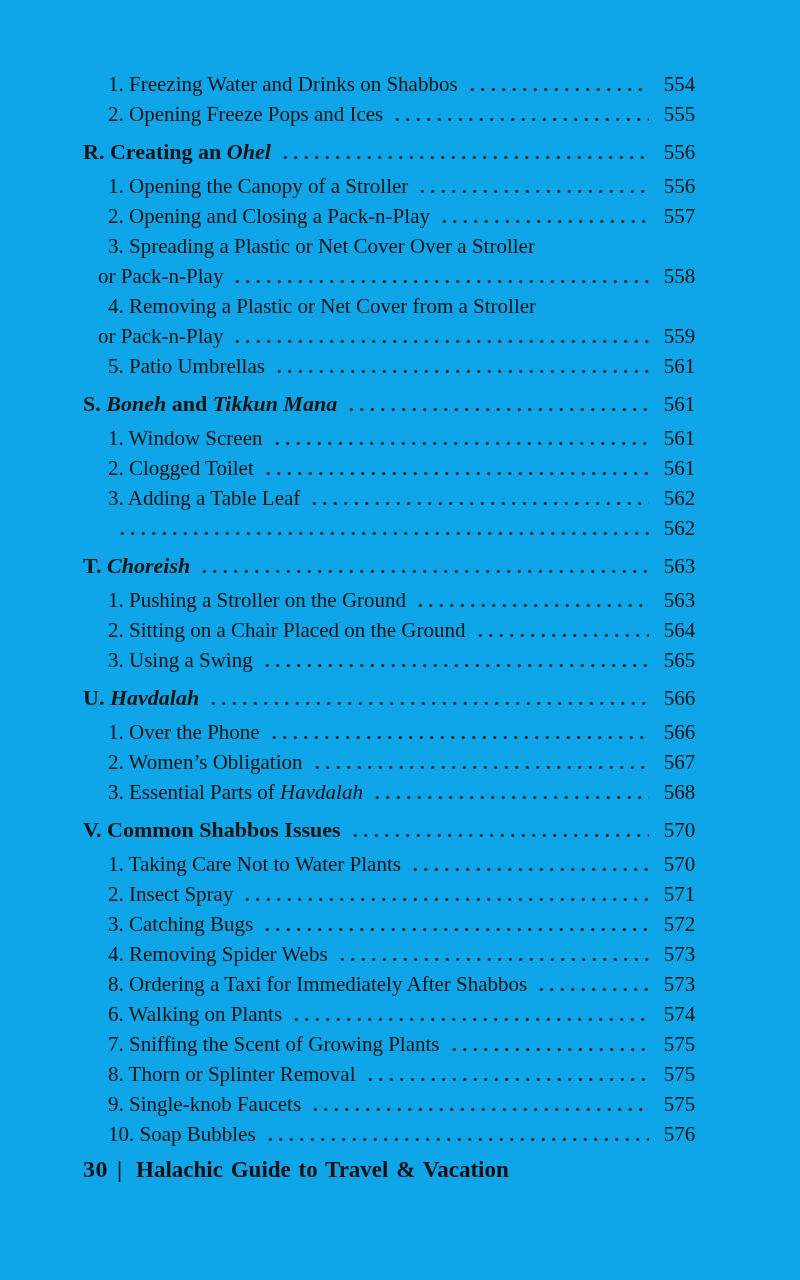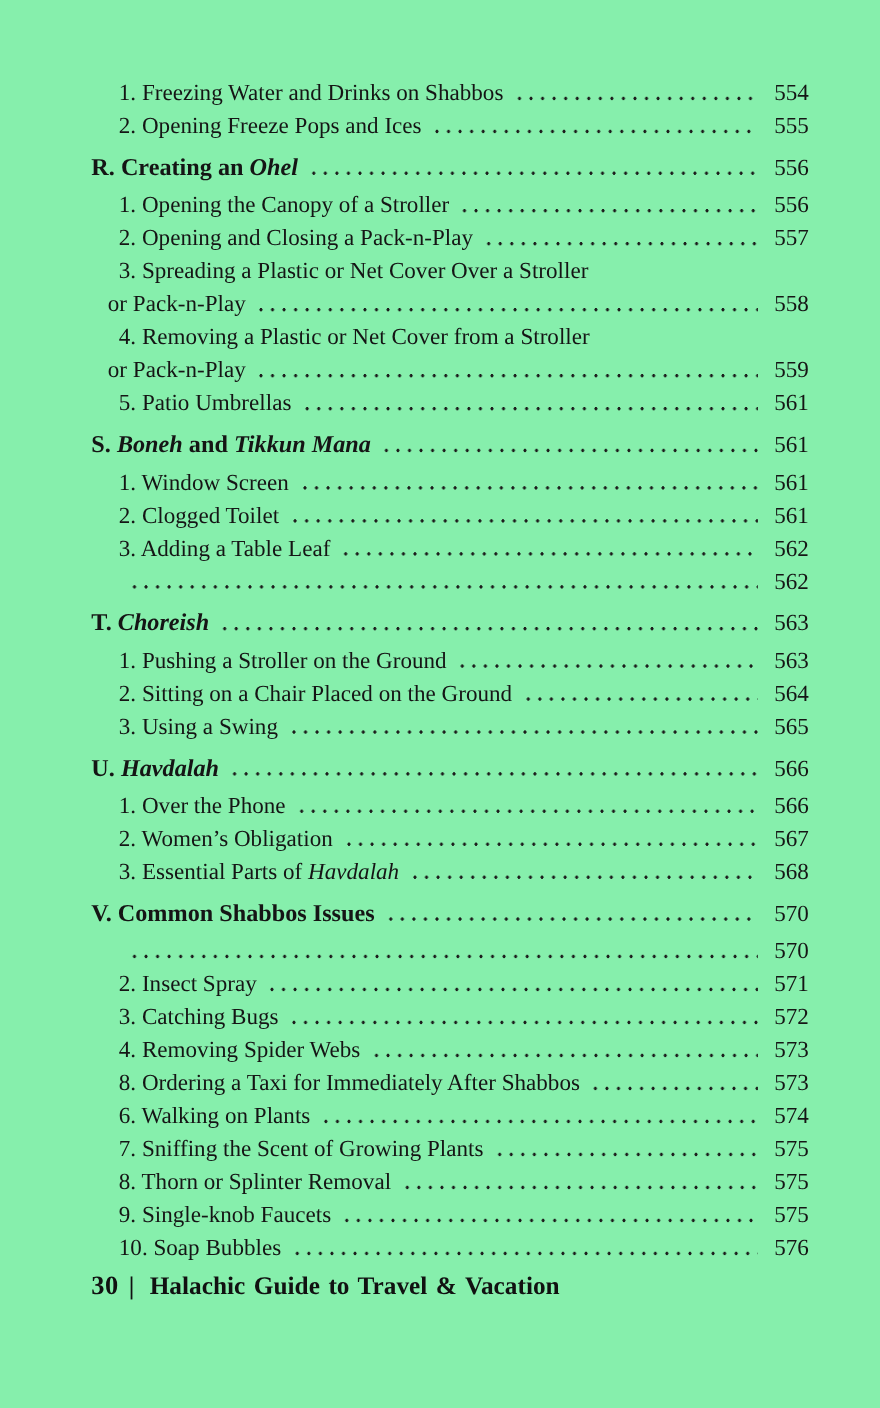--- a/index.html
+++ b/index.html
@@ -5,23 +5,23 @@
   * { margin: 0; padding: 0; box-sizing: border-box; }
   html, body {
     width: 800px; height: 1280px;
     background: #ffffff;
     overflow: hidden;
     font-family: "Liberation Serif", serif;
   }
   .page {
     position: relative;
     width: 800px; height: 1280px;
-    background: #86efac;
+    background: #0ea5e9;
     color: #151515;
-    padding: 69px 64px 0 83px;
+    padding: 69px 104px 0 83px;
   }
   .toc { width: 100%; }
   .row {
     display: flex;
     align-items: baseline;
     line-height: 30px;
     font-size: 21px;
     white-space: nowrap;
   }
   .row.item { padding-left: 25px; }
@@ -181,20 +181,21 @@
         <span class="entry-text"><span class="seg normal">3. Essential Parts of </span><span class="seg italic">Havdalah</span></span>
         <span class="leader"></span>
         <span class="pagenum">568</span>
       </div>
       <div class="row section">
         <span class="entry-text"><span class="seg bold">V. Common Shabbos Issues</span></span>
         <span class="leader"></span>
         <span class="pagenum">570</span>
       </div>
       <div class="row item">
+        <span class="entry-text"><span class="seg normal">1. Taking Care Not to Water Plants</span></span>
         <span class="leader"></span>
         <span class="pagenum">570</span>
       </div>
       <div class="row item">
         <span class="entry-text"><span class="seg normal">2. Insect Spray</span></span>
         <span class="leader"></span>
         <span class="pagenum">571</span>
       </div>
       <div class="row item">
         <span class="entry-text"><span class="seg normal">3. Catching Bugs</span></span>

